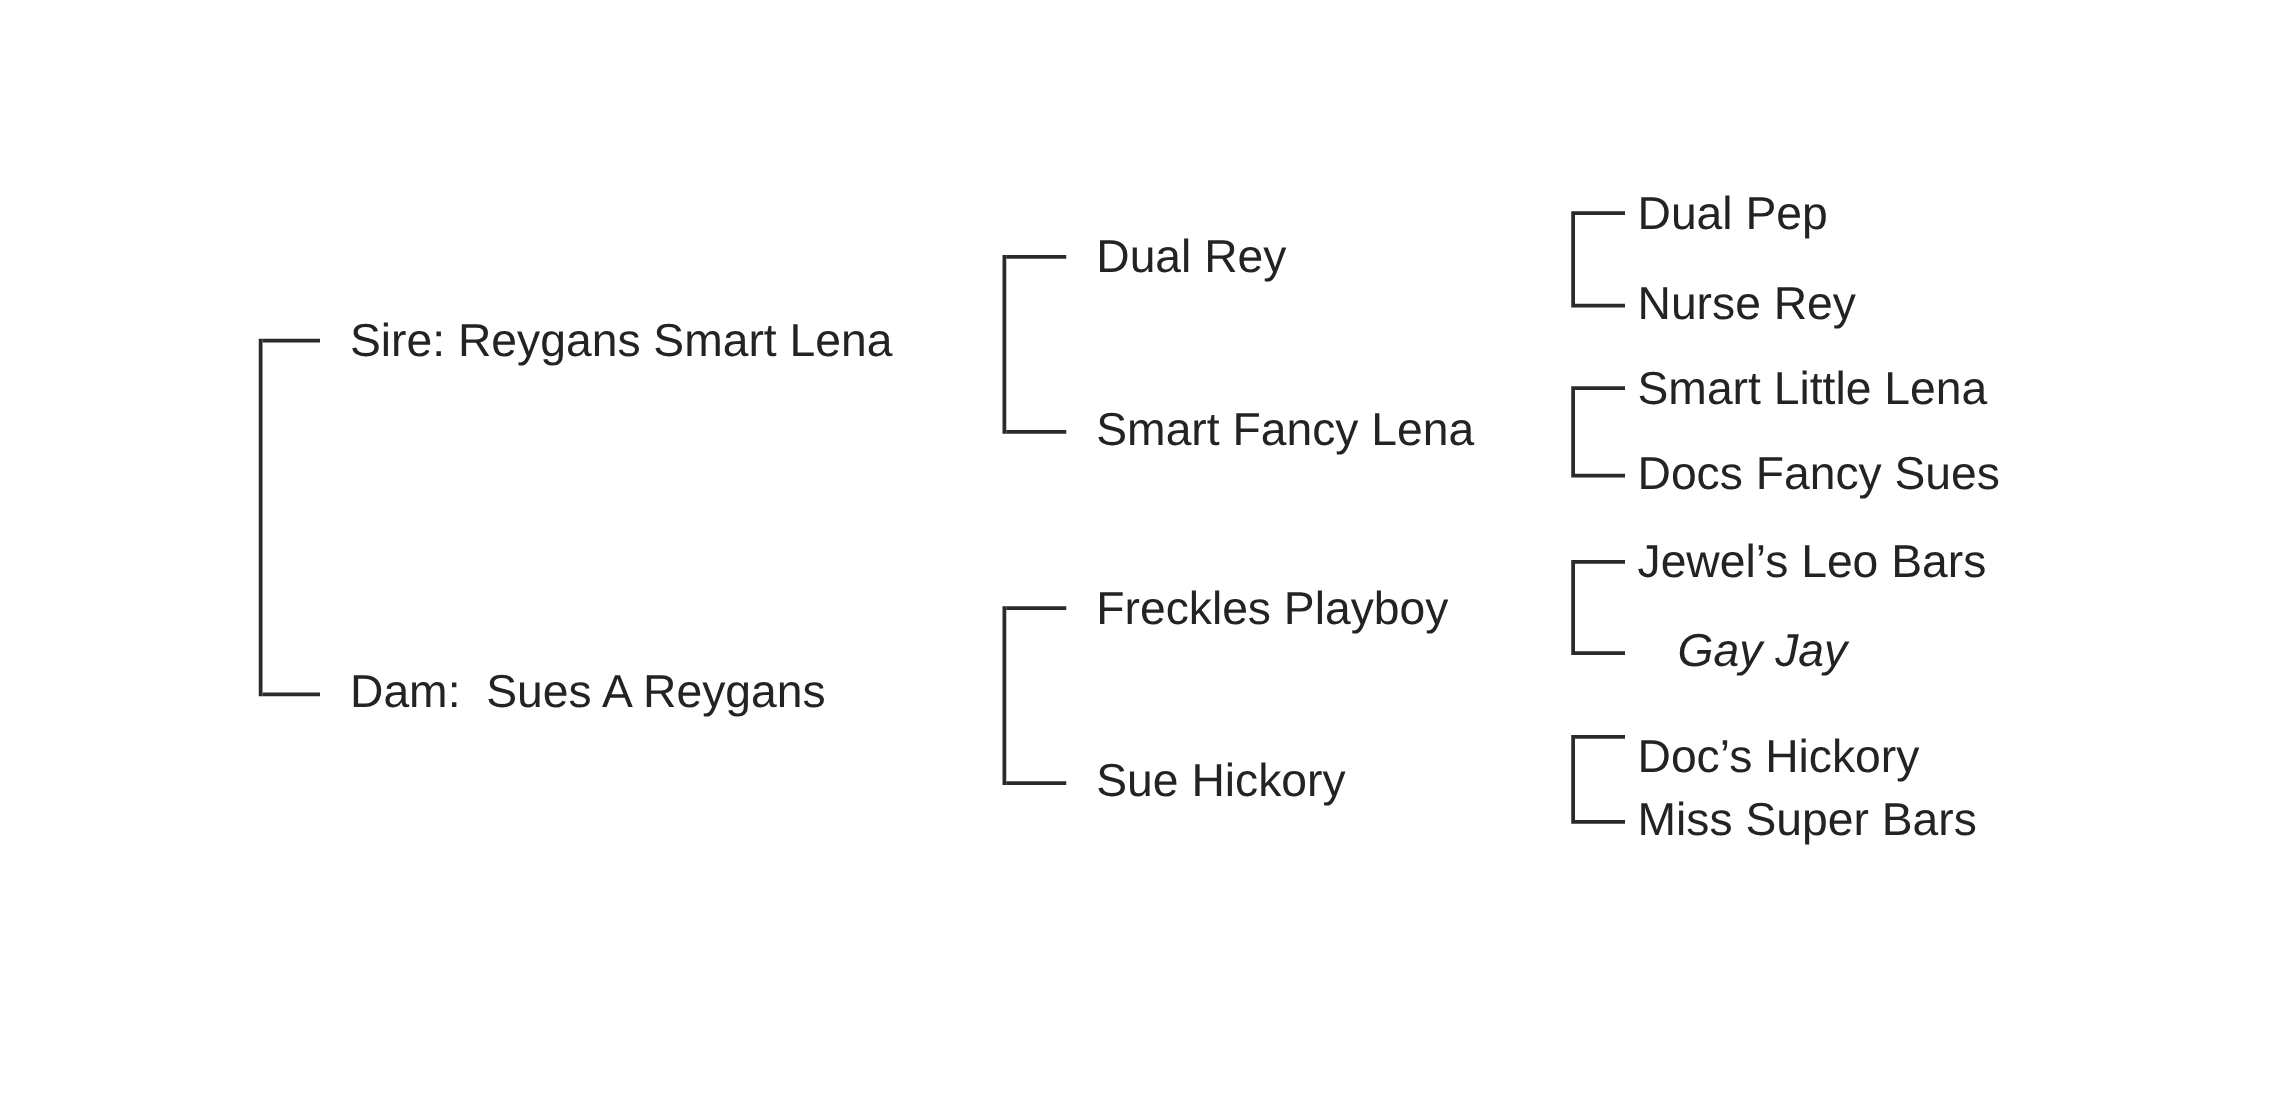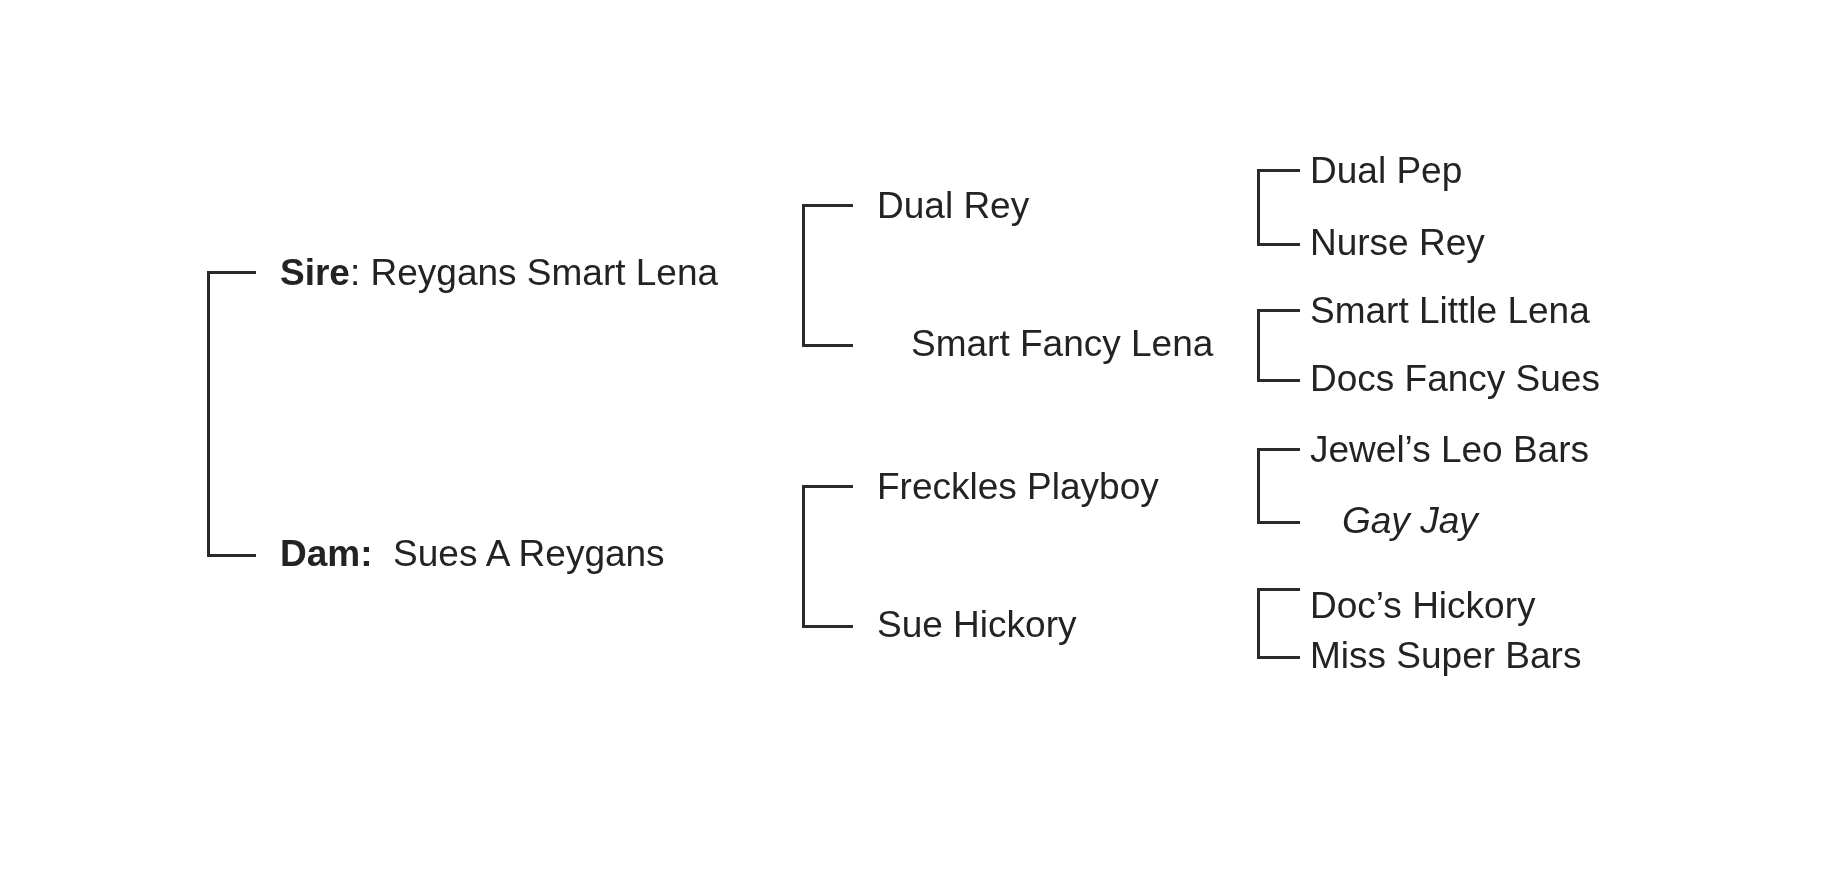--- a/index.html
+++ b/index.html
@@ -16,21 +16,21 @@
     overflow: hidden;
   }
   .node {
     position: absolute;
     transform: translateY(-50%);
     font-size: 37px;
     line-height: 1.2;
     color: #252226;
     white-space: nowrap;
   }
-  .node .bold { font-weight: 700; }
+  .node .bold { font-weight: 400; }
   .node .sep { white-space: pre; }
   .bracket {
     position: absolute;
     border-left: 3px solid #2b292c;
     box-sizing: border-box;
   }
   .tick {
     position: absolute;
     left: 0;
     height: 3px;
@@ -44,21 +44,21 @@
 
   
   #bracket-gen1 { left: 207px; top: 271px; height: 286px; }
   #node-sire { left: 280px; top: 273px; }
   #node-dam  { left: 280px; top: 554px; }
 
   
   #bracket-gen2-sire { left: 802px; top: 204px; height: 143px; }
   #bracket-gen2-dam  { left: 802px; top: 485px; height: 143px; }
   #node-sire-sire { left: 877px; top: 206px; }
-  #node-sire-dam  { left: 911px; top: 344px; }
+  #node-sire-dam  { left: 877px; top: 344px; }
   #node-dam-sire  { left: 877px; top: 487px; }
   #node-dam-dam   { left: 877px; top: 625px; }
 
   
   #bracket-gen3-a { left: 1257px; top: 169px; height: 77px; }
   #bracket-gen3-b { left: 1257px; top: 309px; height: 73px; }
   #bracket-gen3-c { left: 1257px; top: 448px; height: 76px; }
   #bracket-gen3-d { left: 1257px; top: 588px; height: 71px; }
   #node-sss { left: 1310px; top: 171px; }
   #node-ssd { left: 1310px; top: 243px; }

